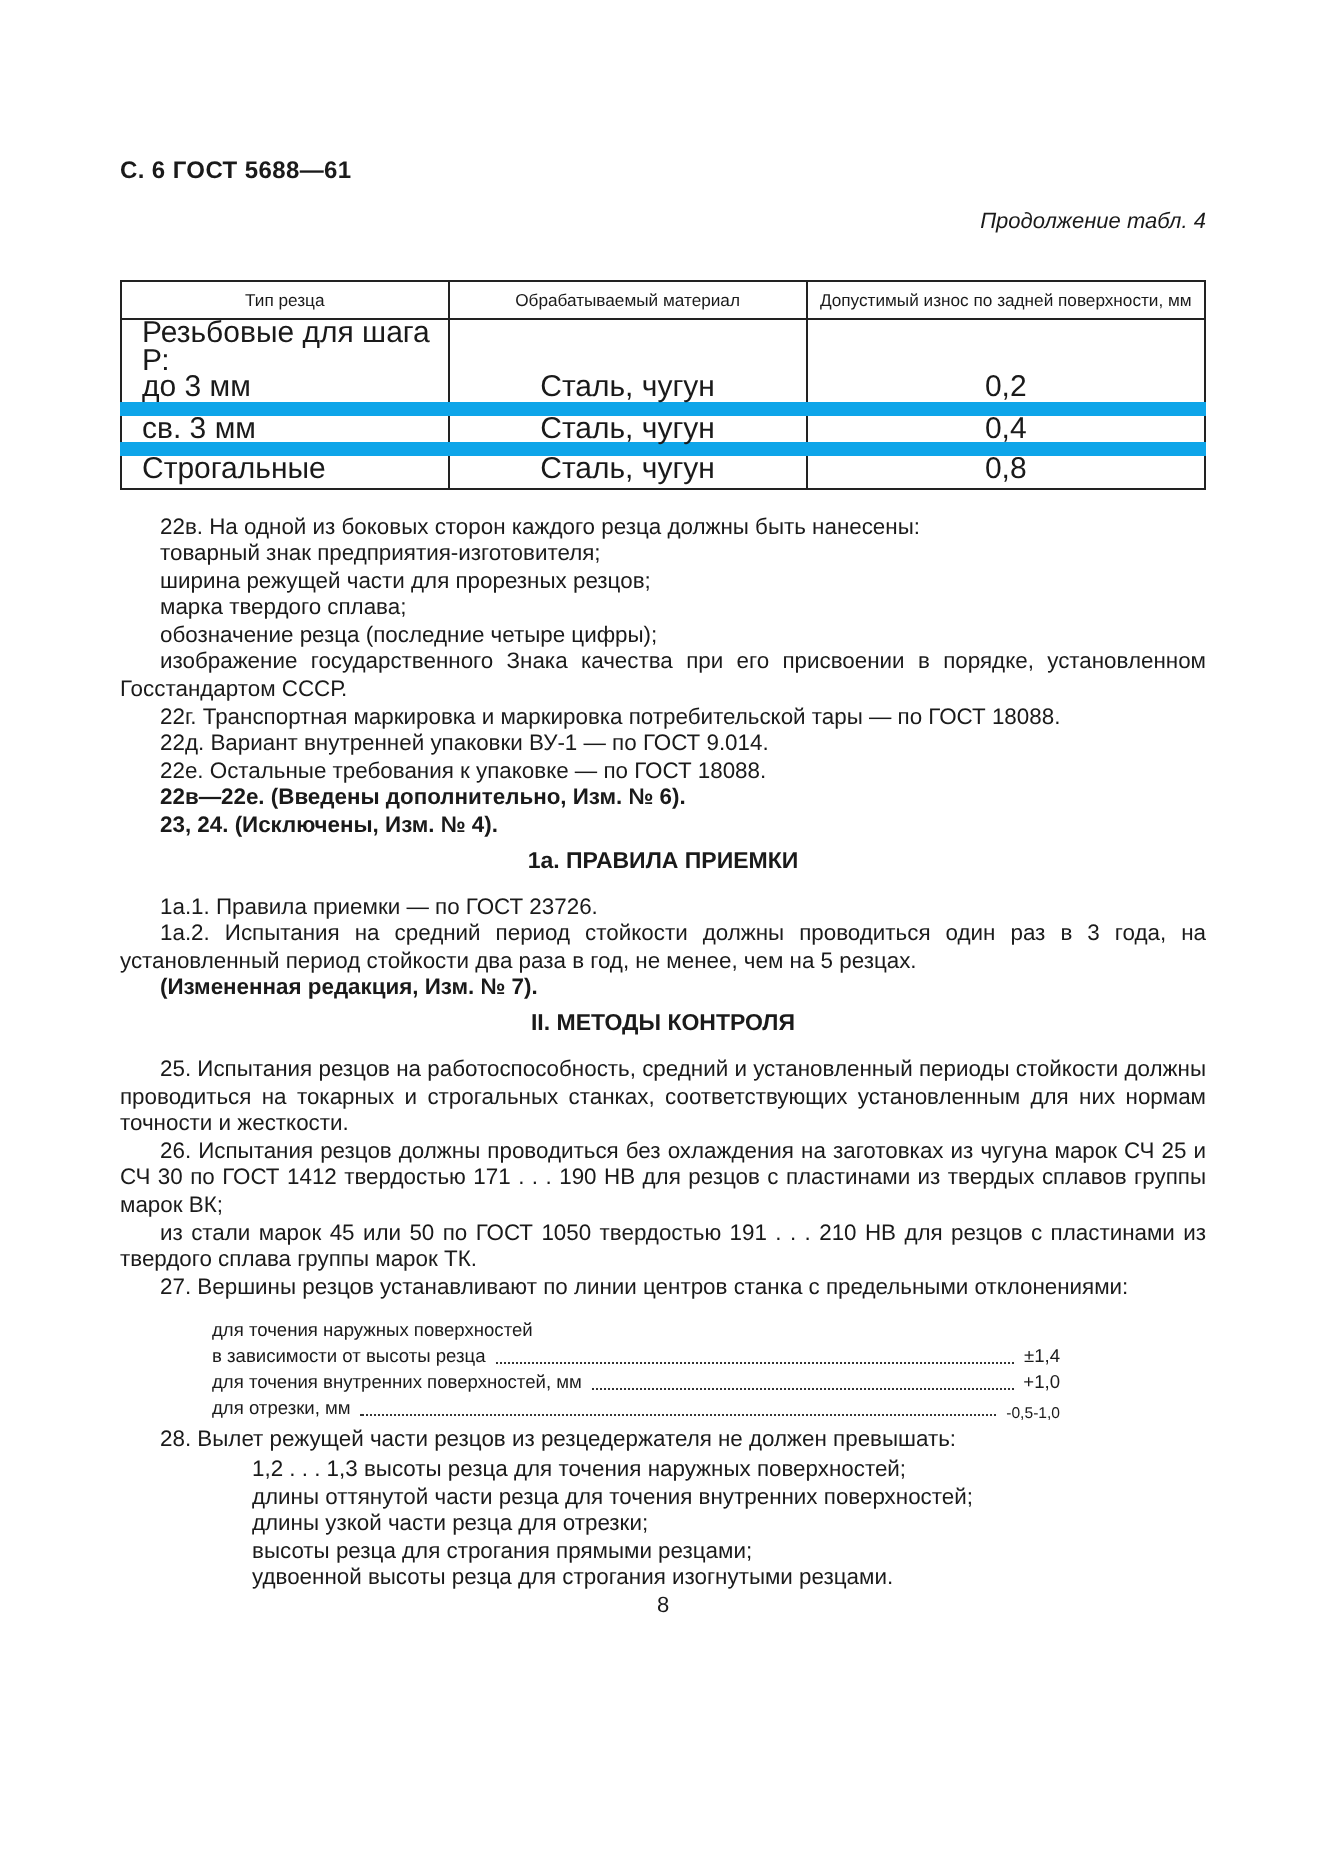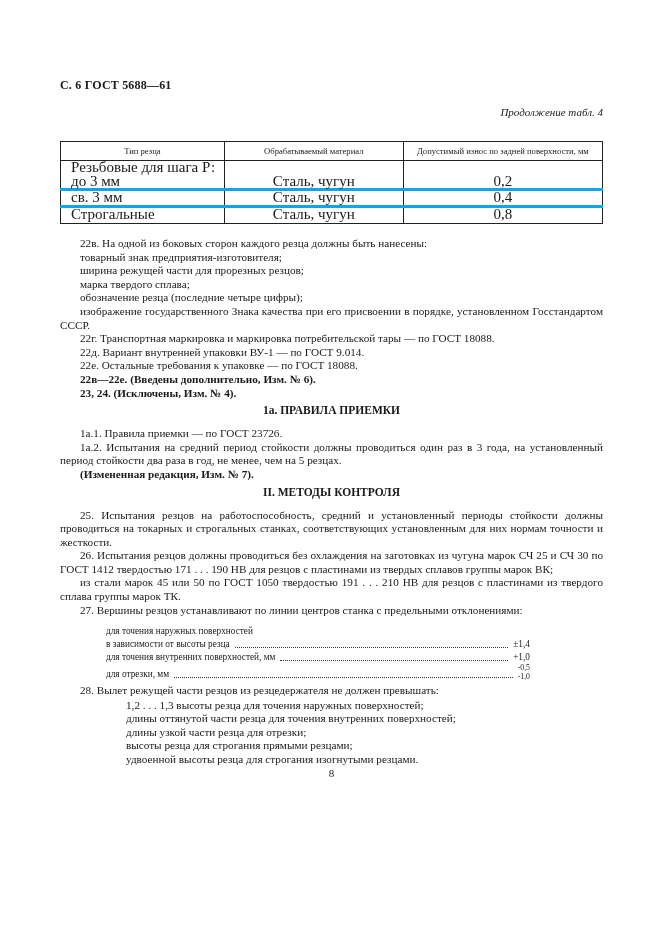--- a/index.html
+++ b/index.html
@@ -2,21 +2,21 @@
 <html><head>
 <meta charset="utf-8">
 <style>
   html, body { margin: 0; padding: 0; background: #ffffff; }
   body { width: 661px; height: 936px; overflow: hidden; }
   .page {
     box-sizing: border-box;
     width: 661px; height: 752px;
     padding: 78px 58px 24px 60px;
     display: flex; flex-direction: column;
-    font-family: Liberation Serif, serif;
+    font-family: Liberation Sans, sans-serif;
     color: #1a1a1a;
     background: #ffffff;
   }
   .doc-ref { font-size: 12px; font-weight: bold; letter-spacing: .2px; }
   .continuation { margin-top: 13px; text-align: right; font-style: italic; font-size: 11px; }
 
   .spec-table { margin-top: 23px; width: 100%; border-collapse: collapse; border: 1px solid #222; table-layout: fixed; }
   .spec-table th {
     font-weight: normal; font-size: 8.6px; line-height: 10px;
     padding: 4px 6px; border-left: 1px solid #222; border-bottom: 1px solid #222;
@@ -26,36 +26,36 @@
     font-size: 15px; line-height: 13.5px; padding: 0 6px;
     border-left: 1px solid #222; vertical-align: top;
   }
   .spec-table th:first-child, .spec-table td:first-child { border-left: none; }
   .spec-table .c1 { width: 30%; }
   .spec-table td.c1 { text-align: left; padding-left: 10px; }
   .spec-table .c2 { width: 33%; }
   .spec-table td.c2 { text-align: center; }
   .spec-table .c3 { width: 37%; }
   .spec-table td.c3 { text-align: center; }
-  tr.sep td { border-bottom: 3px solid #0ea5e9; }
+  tr.sep td { border-bottom: 7px solid #0ea5e9; }
   tr.lastrow td { padding-bottom: 2px; }
 
   .body-text { margin-top: 13px; }
   .para { font-size: 11.2px; line-height: 13.6px; text-indent: 20px; margin: 0; }
   .para.just { text-align: justify; }
   .para.bold { font-weight: bold; }
 
   .section-heading { margin: 4px 0 11px 0; text-align: center; font-size: 11.5px; font-weight: bold; }
 
   .tol-block { margin: 8px 0 3px 46px; width: 424px; font-size: 9.3px; line-height: 13px; }
   .tol-row { display: flex; align-items: flex-end; }
   .tol-label { white-space: nowrap; }
   .leader { flex: 1 1 auto; margin: 0 5px 3px 5px; border-bottom: 1px dotted #333; min-width: 20px; }
   .tol-value { white-space: nowrap; }
-  .stack { display: inline-flex; flex-direction: column; font-size: 7.8px; line-height: 8.4px; text-align: left; }
+  .stack { display: inline-flex; flex-direction: row; font-size: 7.8px; line-height: 8.4px; text-align: left; }
 
   .sub-list { margin-left: 66px; margin-top: 1px; }
   .sub-item { font-size: 11.2px; line-height: 13.6px; margin: 0; }
 
   .page-number { margin-top: auto; text-align: center; font-size: 11px; }
 </style>
 </head>
 <body>
 
 <div class="page">

